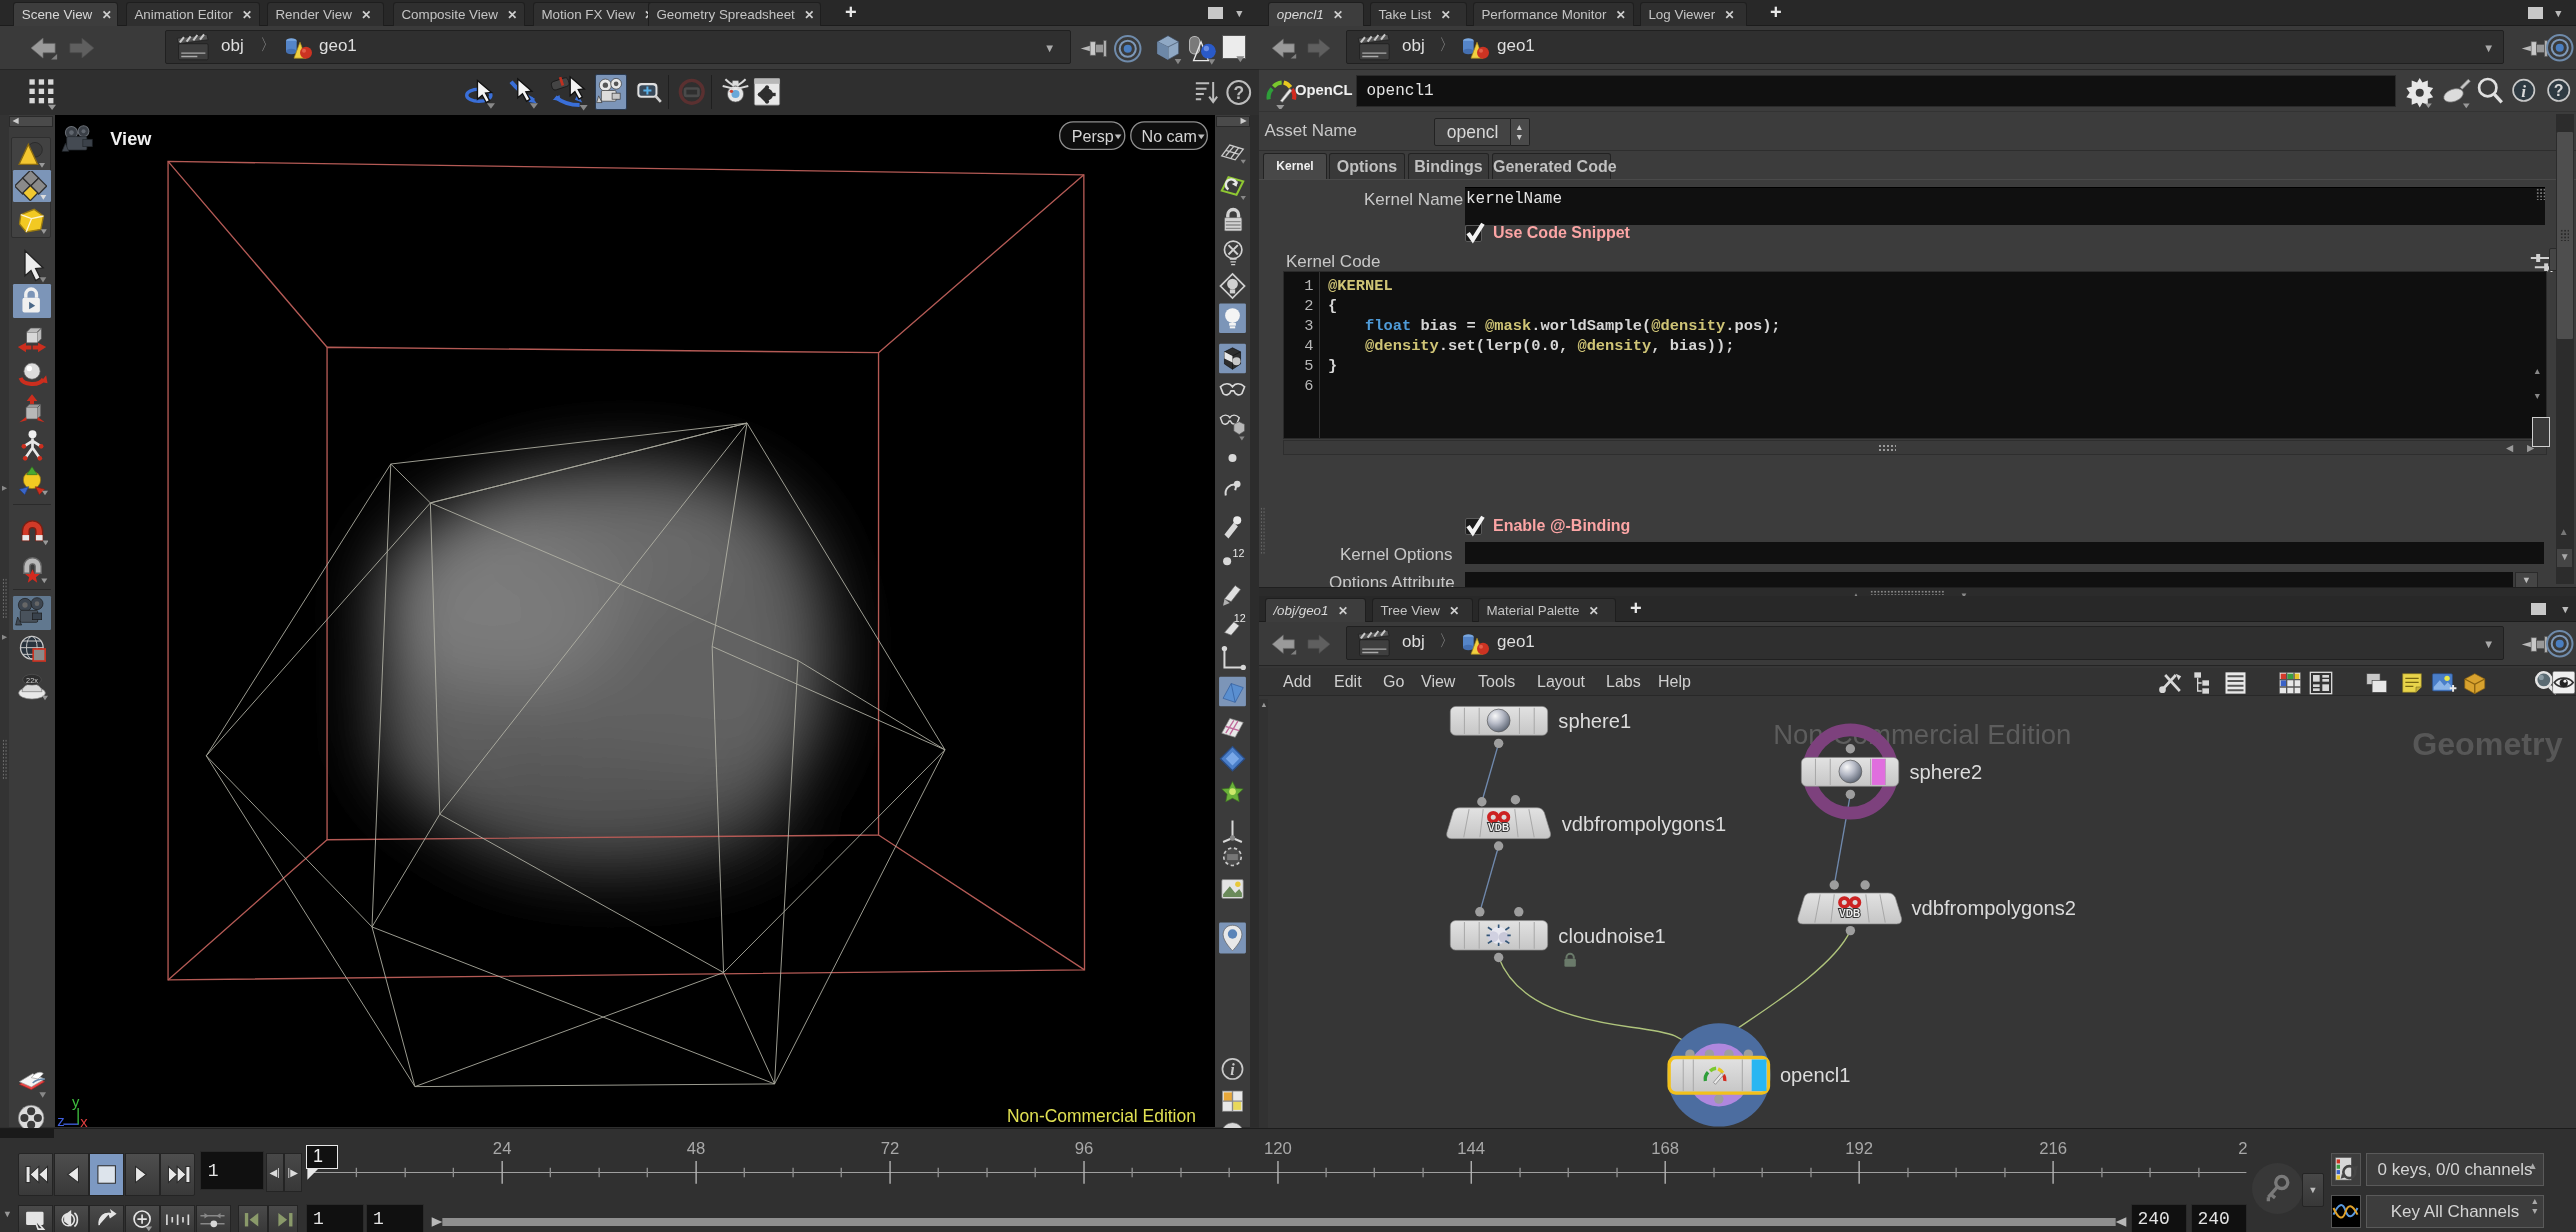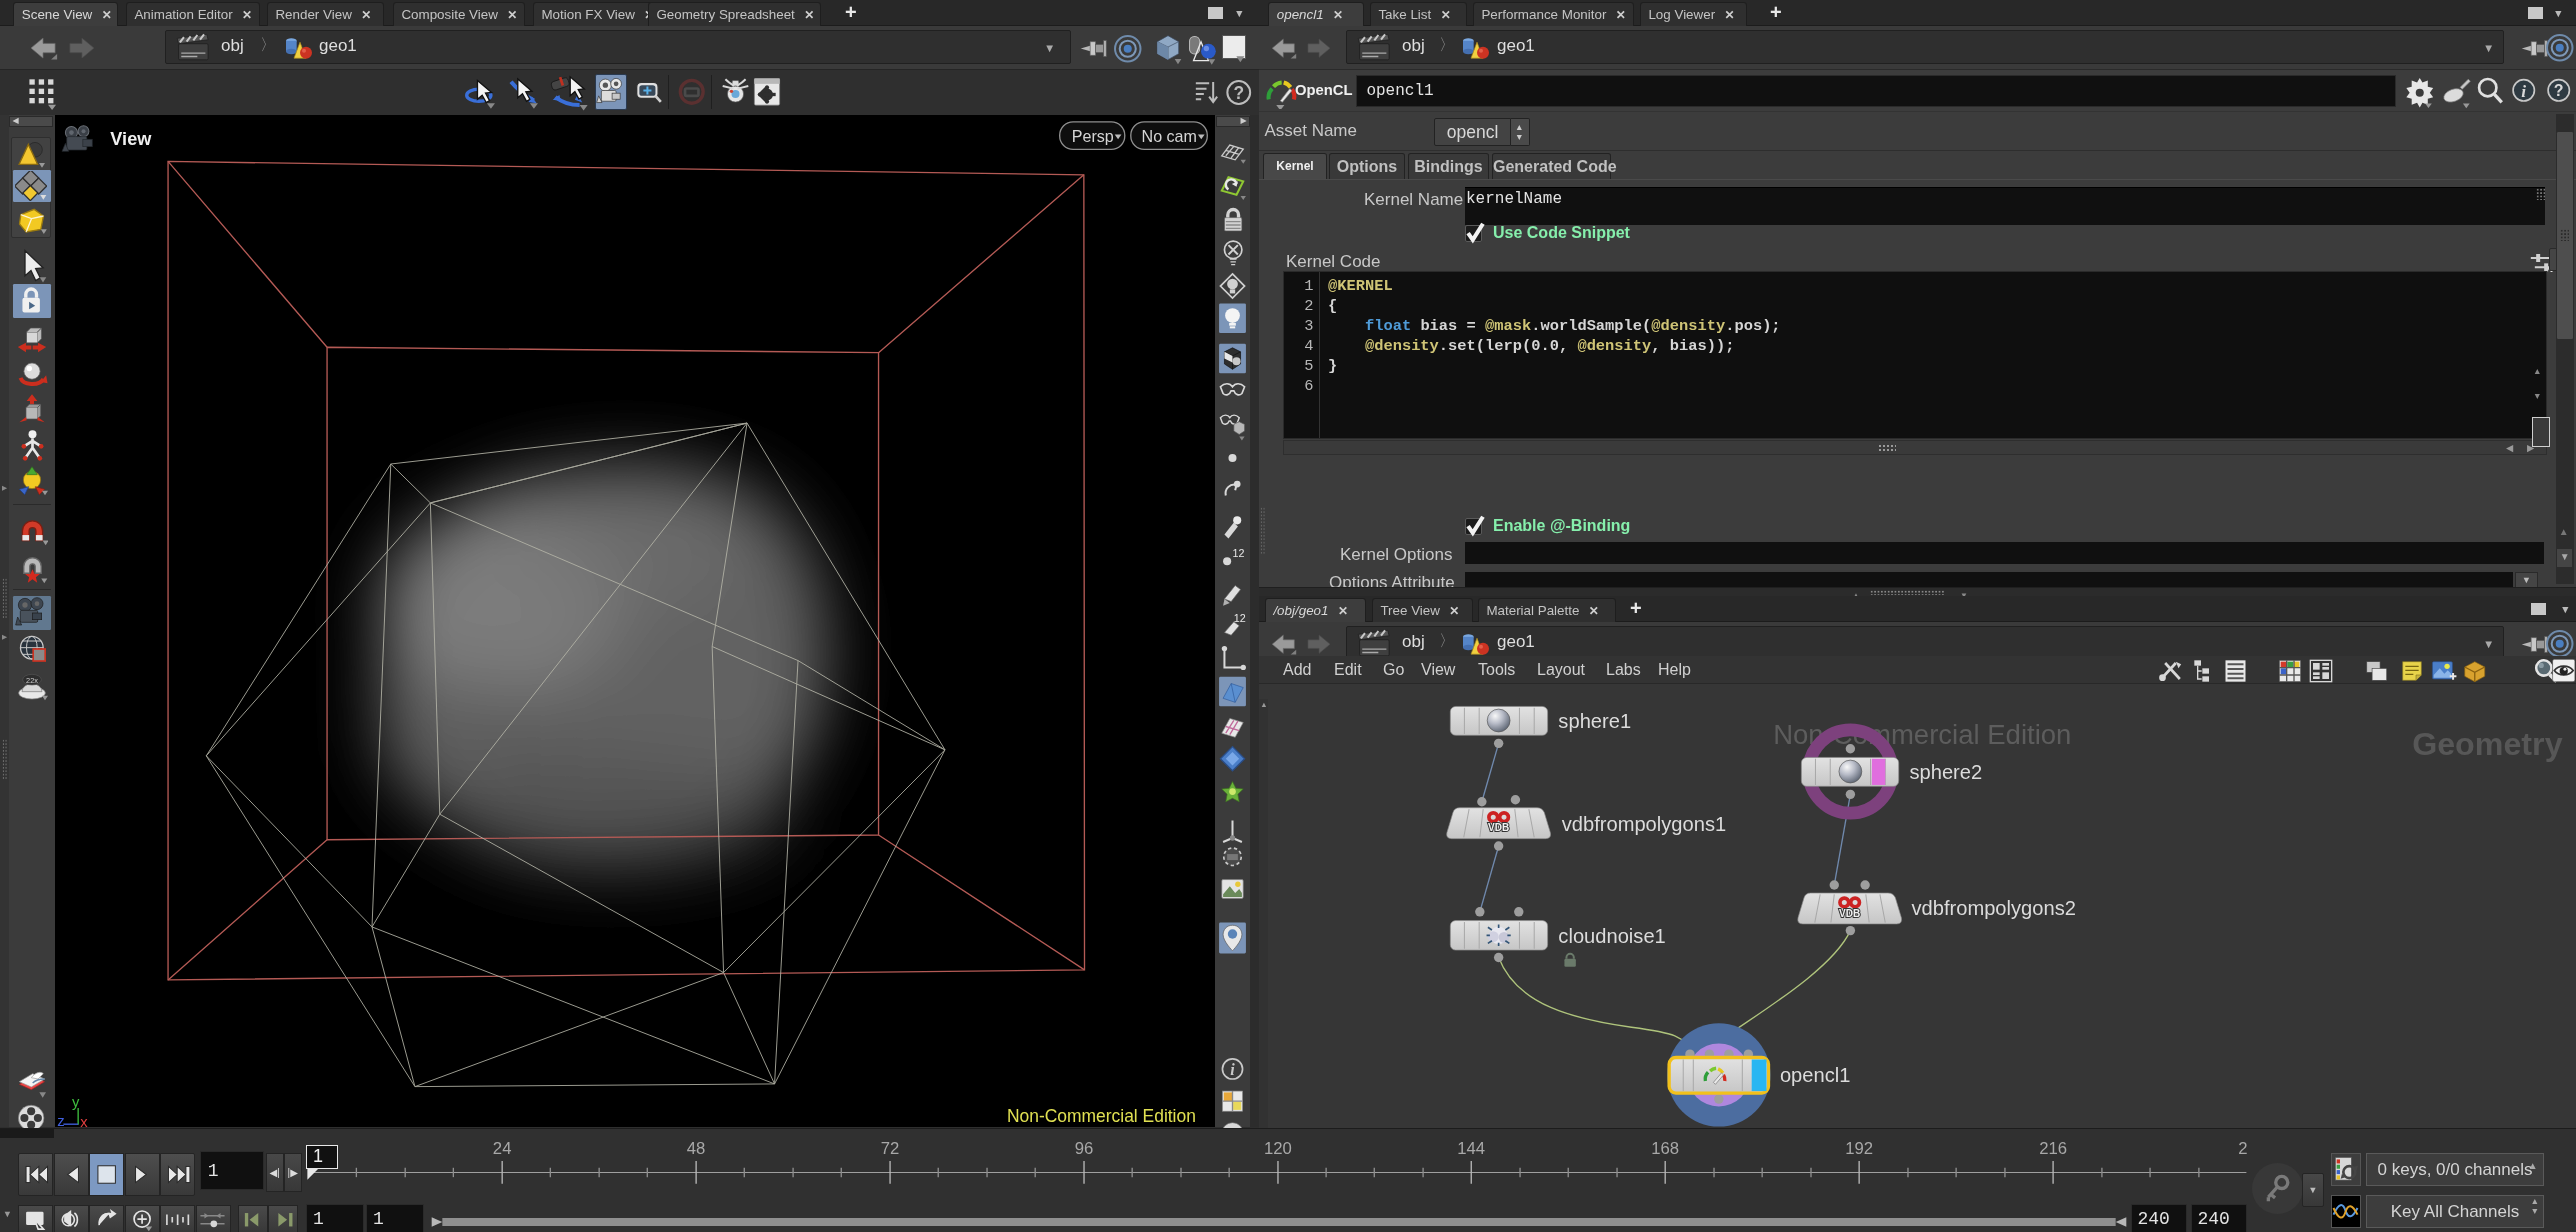--- a/index.html
+++ b/index.html
@@ -11,21 +11,21 @@
 .tab { position:absolute; top:2px; height:23.5px; background:#2f2f2f; border:0.7px solid #1e1e1e;
   border-bottom:none; color:#c4c4c4; font-size:13.4px; line-height:23px; padding:0 7.4px;
   border-radius:3.4px 3.4px 0 0; white-space:nowrap; overflow:hidden; }
 .tab.active { background:#3d3d3d; color:#d8d8d8; }
 .tab .x { color:#cfcfcf; font-weight:bold; font-size:12px; margin-left:9.4px; }
 .navbar { background:#3a3a3a; }
 .crumb { background:#2f2f2f; border:0.7px solid #202020; border-radius:2px; color:#dedede; font-size:17px; }
 .icolabel { color:#c8c8c8; font-size:17px; }
 .field { background:#101010; color:#e4e4e4; font-family:"Liberation Mono", monospace; }
 .chk { background:#1b1b1b; border:0.7px solid #5a5a5a; border-radius:2px; }
-.chklabel { color:#86efac; font-size:16px; font-weight:bold; }
+.chklabel { color:#fca5a5; font-size:16px; font-weight:bold; }
 </style>
 </head>
 <body>
 <div id="root">
 
   <div class="abs" style="left:0;top:0;width:1259px;height:1128px;">
 
     <div class="abs tabbar" style="left:0;top:0;width:1259px;height:25.5px;">
       <div class="tab active" style="left:13.4px;width:105px;">Scene View<span class="x">✕</span></div>
       <div class="tab" style="left:126px;width:134px;">Animation Editor<span class="x">✕</span></div>
@@ -754,21 +754,21 @@
         <rect x="26" y="14" width="12" height="12" fill="#999" stroke="#555"></rect>
         <rect x="38" y="8" width="4" height="24" fill="#b0b0b0" stroke="#555"></rect>
       </svg>
       <svg class="abs" style="left:1286px;top:7.4px;" width="29.5" height="29.5" viewBox="0 0 44 44">
         <circle cx="22" cy="22" r="19" fill="none" stroke="#6f8bab" stroke-width="3"></circle>
         <circle cx="22" cy="22" r="12" fill="none" stroke="#7d98b8" stroke-width="3"></circle>
         <circle cx="22" cy="22" r="6" fill="#4a7ec0"></circle>
       </svg>
     </div>
 
-    <div class="abs" style="left:0;top:60px;width:1317px;height:28px;background:#333333;border-bottom:0.7px solid #282828;color:#d0d0d0;font-size:16px;">
+    <div class="abs" style="left:0;top:72px;width:1317px;height:28px;background:#333333;border-bottom:0.7px solid #282828;color:#d0d0d0;font-size:16px;">
       <div class="abs" style="left:24px;top:4.7px;">Add</div>
       <div class="abs" style="left:75px;top:4.7px;">Edit</div>
       <div class="abs" style="left:124px;top:4.7px;">Go</div>
       <div class="abs" style="left:162px;top:4.7px;">View</div>
       <div class="abs" style="left:219px;top:4.7px;">Tools</div>
       <div class="abs" style="left:278px;top:4.7px;">Layout</div>
       <div class="abs" style="left:347px;top:4.7px;">Labs</div>
       <div class="abs" style="left:399px;top:4.7px;">Help</div>
       <svg class="abs" style="left:898px;top:2.7px;" width="27" height="24" viewBox="0 0 40 36">
         <path d="M6 30 L28 6 M12 6 L34 30" stroke="#d8d8d8" stroke-width="4"></path>

